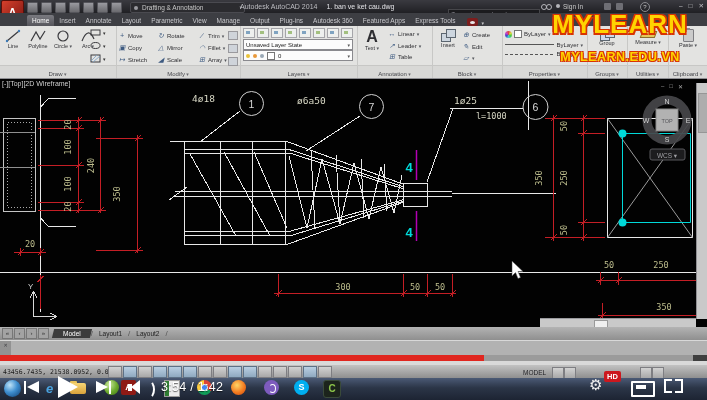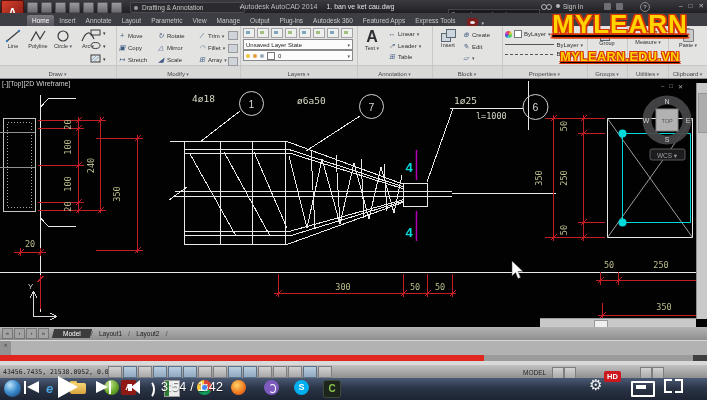--- a/index.html
+++ b/index.html
@@ -156,21 +156,21 @@
   .hd{left:604px;top:371px;width:17px;height:11px;background:#cc181e;border-radius:2px;color:#fff;font-size:7.5px;font-weight:bold;text-align:center;line-height:11px;}
   .theater{left:631px;top:381px;width:20px;height:12px;border:2px solid #fff;border-radius:1px;}
   .theater::before{content:"";position:absolute;left:3px;top:2px;width:10px;height:4px;background:#fff;}
   .fs{left:664px;top:379px;width:19px;height:14px;}
   .fs i{position:absolute;width:6px;height:5px;border:0 solid #fff;}
   .fs .c1{left:0;top:0;border-left-width:2px;border-top-width:2px;}
   .fs .c2{right:0;top:0;border-right-width:2px;border-top-width:2px;}
   .fs .c3{left:0;bottom:0;border-left-width:2px;border-bottom-width:2px;}
   .fs .c4{right:0;bottom:0;border-right-width:2px;border-bottom-width:2px;}
   
-  .wm{left:533px;top:11px;width:174px;text-align:center;z-index:40;pointer-events:none;text-decoration:underline;}
+  .wm{left:533px;top:11px;width:174px;text-align:center;z-index:40;pointer-events:none;}
   .wm1{font-size:26px;font-weight:900;letter-spacing:1px;color:#ffd400;line-height:27px;
        text-shadow:1.5px 1.5px 0 #d93400,-1.5px -1.5px 0 #d93400,1.5px -1.5px 0 #d93400,-1.5px 1.5px 0 #d93400;}
   .wm2{font-size:12.5px;font-weight:900;letter-spacing:.5px;color:#ffd400;line-height:13px;margin-top:13px;
        text-shadow:1px 1px 0 #d93400,-1px -1px 0 #d93400,1px -1px 0 #d93400,-1px 1px 0 #d93400;}
 </style>
 </head>
 <body>
 
 <div class="stage">
 

